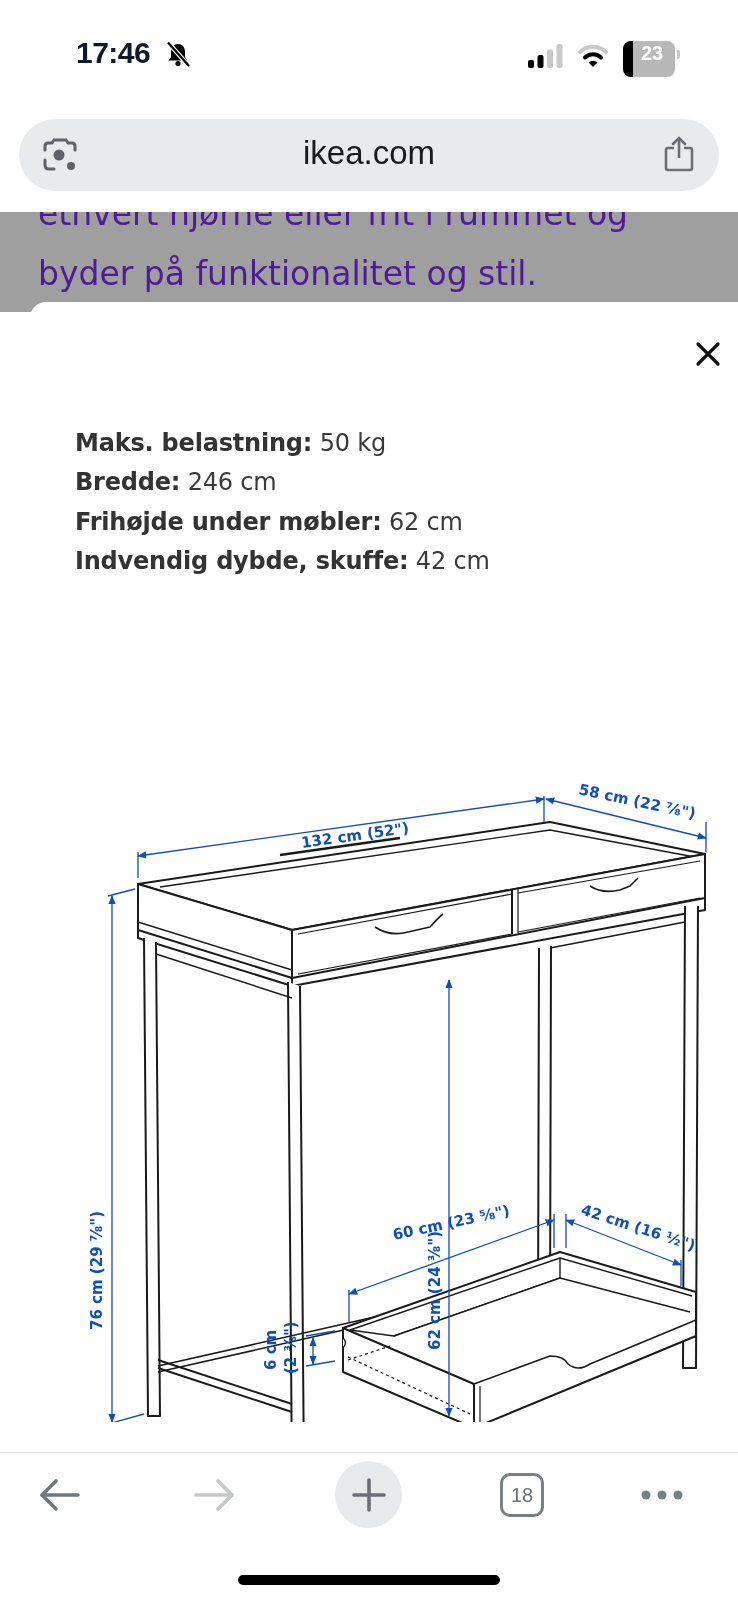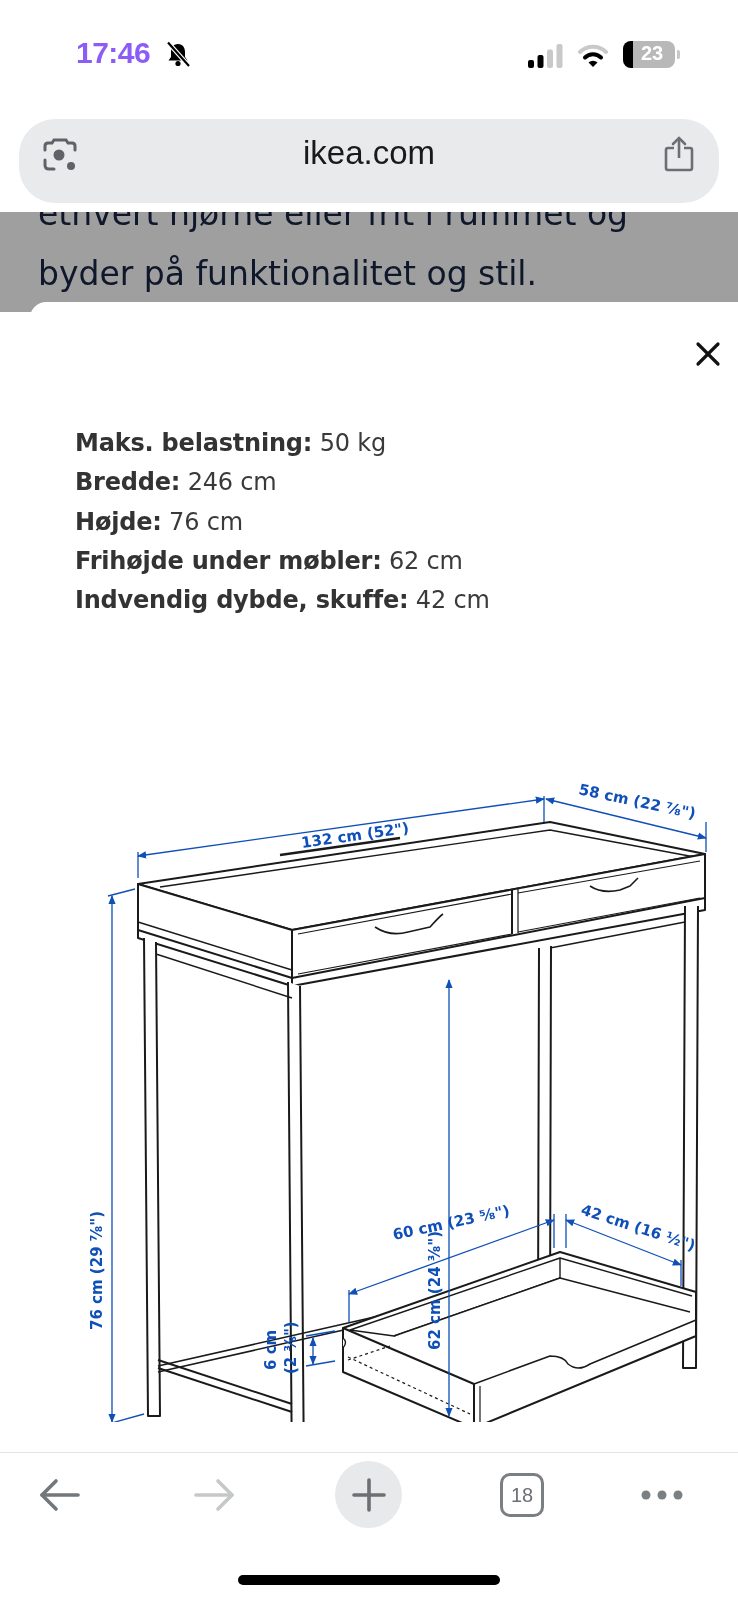--- a/index.html
+++ b/index.html
@@ -1,38 +1,38 @@
 <!DOCTYPE html>
 <html><head>
   <meta charset="utf-8">
   <style>
     * { box-sizing: border-box; margin: 0; padding: 0; }
     html, body { width: 738px; height: 1600px; overflow: hidden; background: #ffffff; }
     body { position: relative; font-family: "DejaVu Sans", sans-serif; color: #111; }
 
     
     .status-bar { position: absolute; left: 0; top: 0; width: 738px; height: 110px; background: #fff; }
-    .status-time { position: absolute; left: 76px; top: 36px; font-family: "Liberation Sans", sans-serif; font-weight: 700; font-size: 30px; letter-spacing: -0.5px; color: #8b5cf6; }
+    .status-time { position: absolute; left: 76px; top: 36px; font-family: "Liberation Sans", sans-serif; font-weight: 700; font-size: 30px; letter-spacing: -0.5px; color: #0f172a; }
     .bell-icon { position: absolute; left: 164px; top: 40px; width: 28px; height: 28px; }
     .signal-icon { position: absolute; left: 528px; top: 44px; width: 38px; height: 24px; }
     .wifi-icon { position: absolute; left: 578px; top: 42px; width: 30px; height: 26px; }
-    .battery { position: absolute; left: 623px; top: 41px; width: 52px; height: 27px; border-radius: 8px; background: #b8b8b8; overflow: hidden; }
+    .battery { position: absolute; left: 623px; top: 41px; width: 52px; height: 36px; border-radius: 8px; background: #b8b8b8; overflow: hidden; }
     .battery-fill { position: absolute; left: 0; top: 0; width: 10px; height: 100%; background: #000; }
     .battery-text { position: absolute; left: 6px; right: 0; top: 1px; text-align: center; font-family: "Liberation Sans", sans-serif; font-weight: 700; font-size: 20px; color: #fff; }
     .battery-cap { position: absolute; left: 677px; top: 50px; width: 3px; height: 9px; border-radius: 0 2px 2px 0; background: #c8c8c8; }
 
     
-    .url-bar { position: absolute; left: 19px; top: 119px; width: 700px; height: 84px; border-radius: 36px; background: #e9eaec; }
+    .url-bar { position: absolute; left: 19px; top: 119px; width: 700px; height: 72px; border-radius: 36px; background: #e9eaec; }
     .lens-icon { position: absolute; left: 22px; top: 17px; width: 38px; height: 38px; }
     .url-text { position: absolute; left: 0; right: 0; top: 15px; text-align: center; font-family: "Liberation Sans", sans-serif; font-size: 33px; color: #1a1a1a; }
     .share-icon { position: absolute; right: 24px; top: 16px; width: 32px; height: 38px; }
 
     
     .bg-page { position: absolute; left: 0; top: 212px; width: 738px; height: 100px; background: #9f9f9f; overflow: hidden; }
-    .bg-line { position: absolute; left: 38px; font-size: 33px; color: #0f172a; white-space: nowrap; }
+    .bg-line { position: absolute; left: 38px; font-size: 33px; color: #4c1d95; white-space: nowrap; }
     .bg-line-1 { top: -18px; }
     .bg-line-2 { top: 42px; text-align: center; }
 
     
     .sheet { position: absolute; left: 0; top: 302px; width: 738px; height: 1150px; background: #fff; border-radius: 16px 16px 0 0; margin-left: 30px; }
     .close-button { position: absolute; left: 660px; top: 34px; width: 36px; height: 36px; cursor: pointer; }
 
     .specs { position: absolute; left: 45px; top: 122px; }
     .spec-row { font-size: 24px; line-height: 39.3px; color: #3a3a3a; white-space: nowrap; letter-spacing: -0.2px; }
     .spec-label { font-weight: 700; color: #333; }
@@ -102,21 +102,20 @@
 
 <div class="sheet">
   <svg class="close-button" viewBox="0 0 36 36">
     <line x1="8" y1="8" x2="28" y2="28" stroke="#111" stroke-width="3.2" stroke-linecap="round"></line>
     <line x1="28" y1="8" x2="8" y2="28" stroke="#111" stroke-width="3.2" stroke-linecap="round"></line>
   </svg>
 
   <div class="specs">
     <div class="spec-row"><span class="spec-label">Maks. belastning:</span> <span>50 kg</span></div>
     <div class="spec-row"><span class="spec-label">Bredde:</span> <span>246 cm</span></div>
-    <div class="spec-row"><span class="spec-label">Højde:</span> <span>76 cm</span></div>
     <div class="spec-row"><span class="spec-label">Frihøjde under møbler:</span> <span>62 cm</span></div>
     <div class="spec-row"><span class="spec-label">Indvendig dybde, skuffe:</span> <span>42 cm</span></div>
   </div>
 
   <svg class="diagram" viewBox="0 470 738 650">
     <defs>
       <marker id="ah" viewBox="0 0 10 10" refX="9" refY="5" markerWidth="7" markerHeight="7" orient="auto-start-reverse">
         <path d="M0 1 L10 5 L0 9 Z" fill="#0f4fb8"></path>
       </marker>
     </defs>

